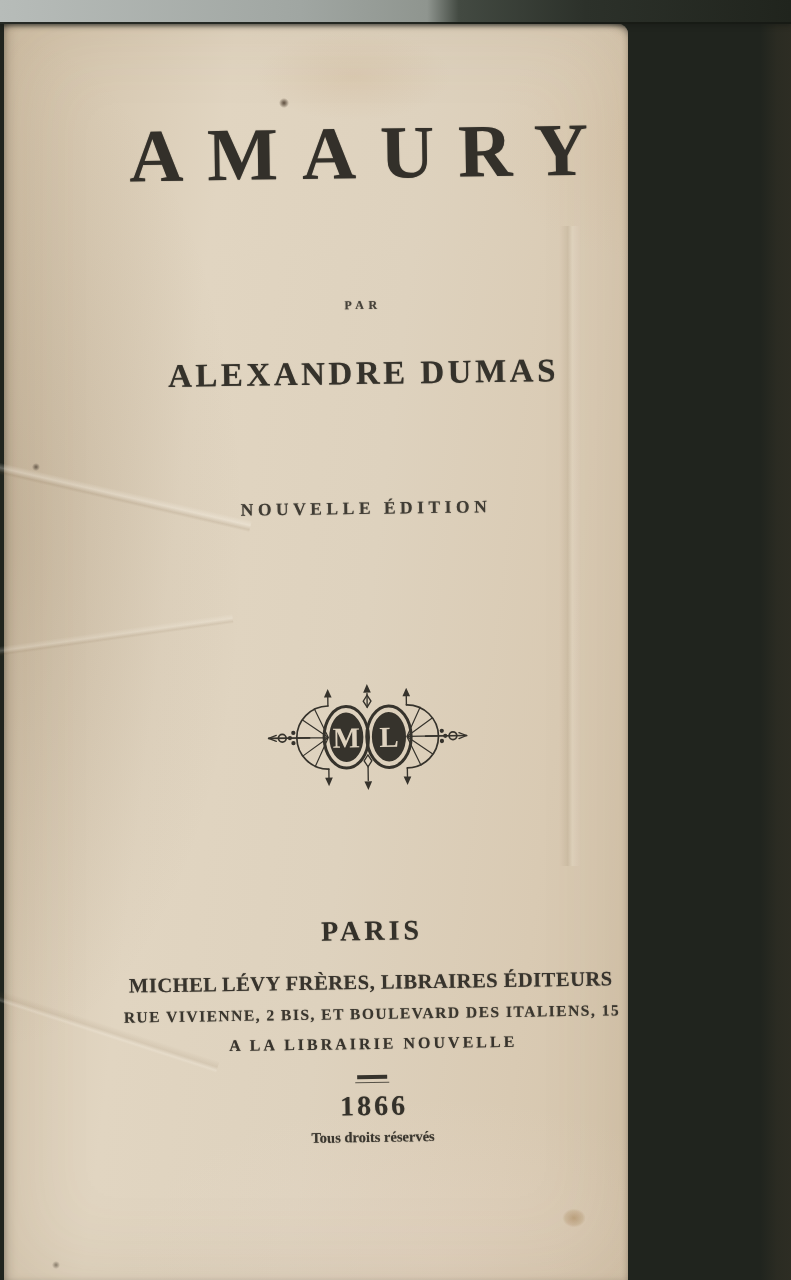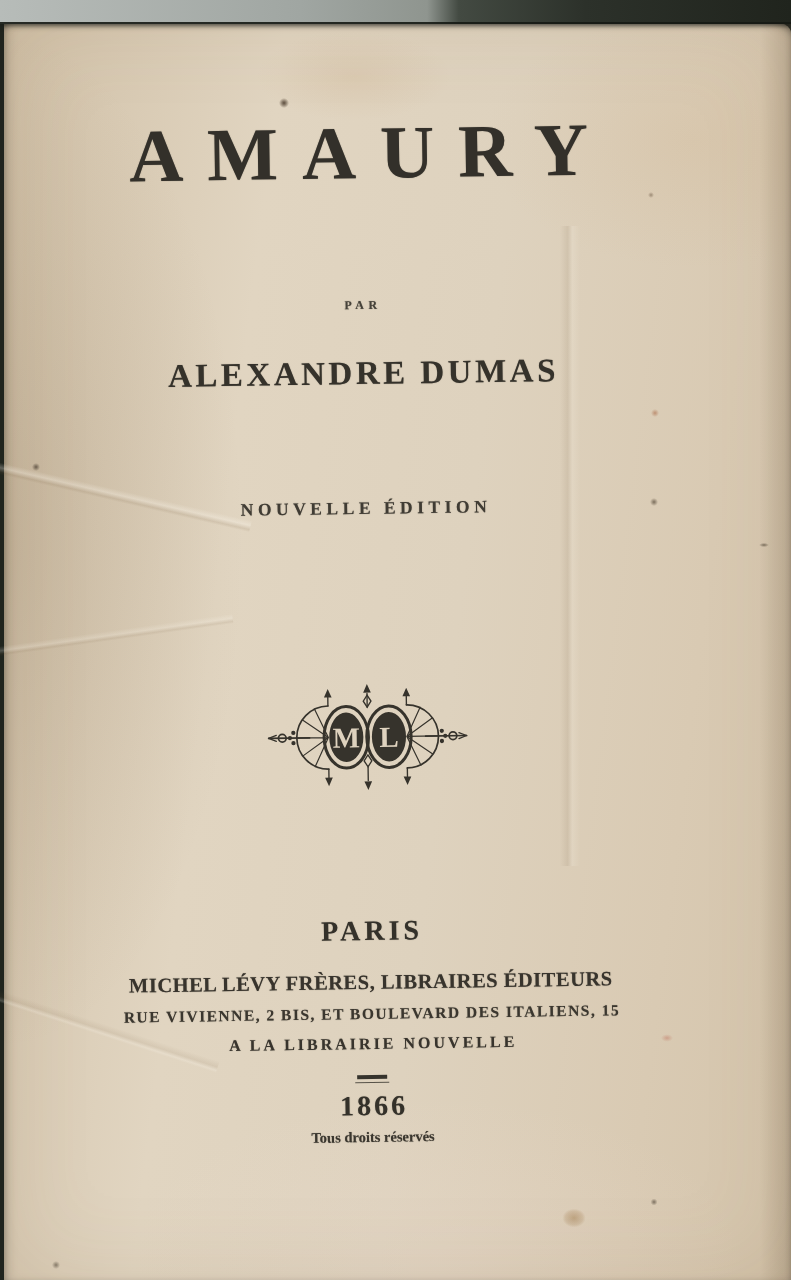--- a/index.html
+++ b/index.html
@@ -14,21 +14,21 @@
   .binding-edge{
     position:absolute;top:0;left:0;width:100%;height:22px;
     background:linear-gradient(90deg,#b7bcb9 0%,#a0a6a2 38%,#8f958f 54%,#434a42 58%,#2c312a 74%,#20241d 100%);
     border-bottom:2px solid rgba(22,25,20,.9);
     box-shadow:0 2px 4px rgba(25,28,22,.55);
     z-index:1;
   }
 
   
   .page{
-    position:absolute;left:4px;top:21px;width:787px;height:1259px;
+    position:absolute;left:4px;top:21px;width:624px;height:1259px;
     border-top-right-radius:22px 12px;
     border-top-left-radius:6px 4px;
     background-image:
       radial-gradient(circle at 280px 82px, rgba(70,55,40,.85) 0px, rgba(70,55,40,.55) 2px, rgba(70,55,40,0) 5px),
       radial-gradient(circle at 32px 446px, rgba(62,52,40,.7) 0px, rgba(62,52,40,0) 4px),
       radial-gradient(circle at 647px 174px, rgba(95,75,55,.5) 0px, rgba(95,75,55,0) 3px),
       radial-gradient(circle at 651px 392px, rgba(165,95,60,.55) 0px, rgba(165,95,60,0) 4px),
       radial-gradient(circle at 650px 481px, rgba(70,58,42,.65) 0px, rgba(70,58,42,0) 4px),
       radial-gradient(ellipse 7px 3px at 760px 524px, rgba(60,50,38,.6), rgba(60,50,38,0) 70%),
       radial-gradient(ellipse 8px 5px at 663px 1017px, rgba(190,110,90,.45), rgba(190,110,90,0) 75%),

